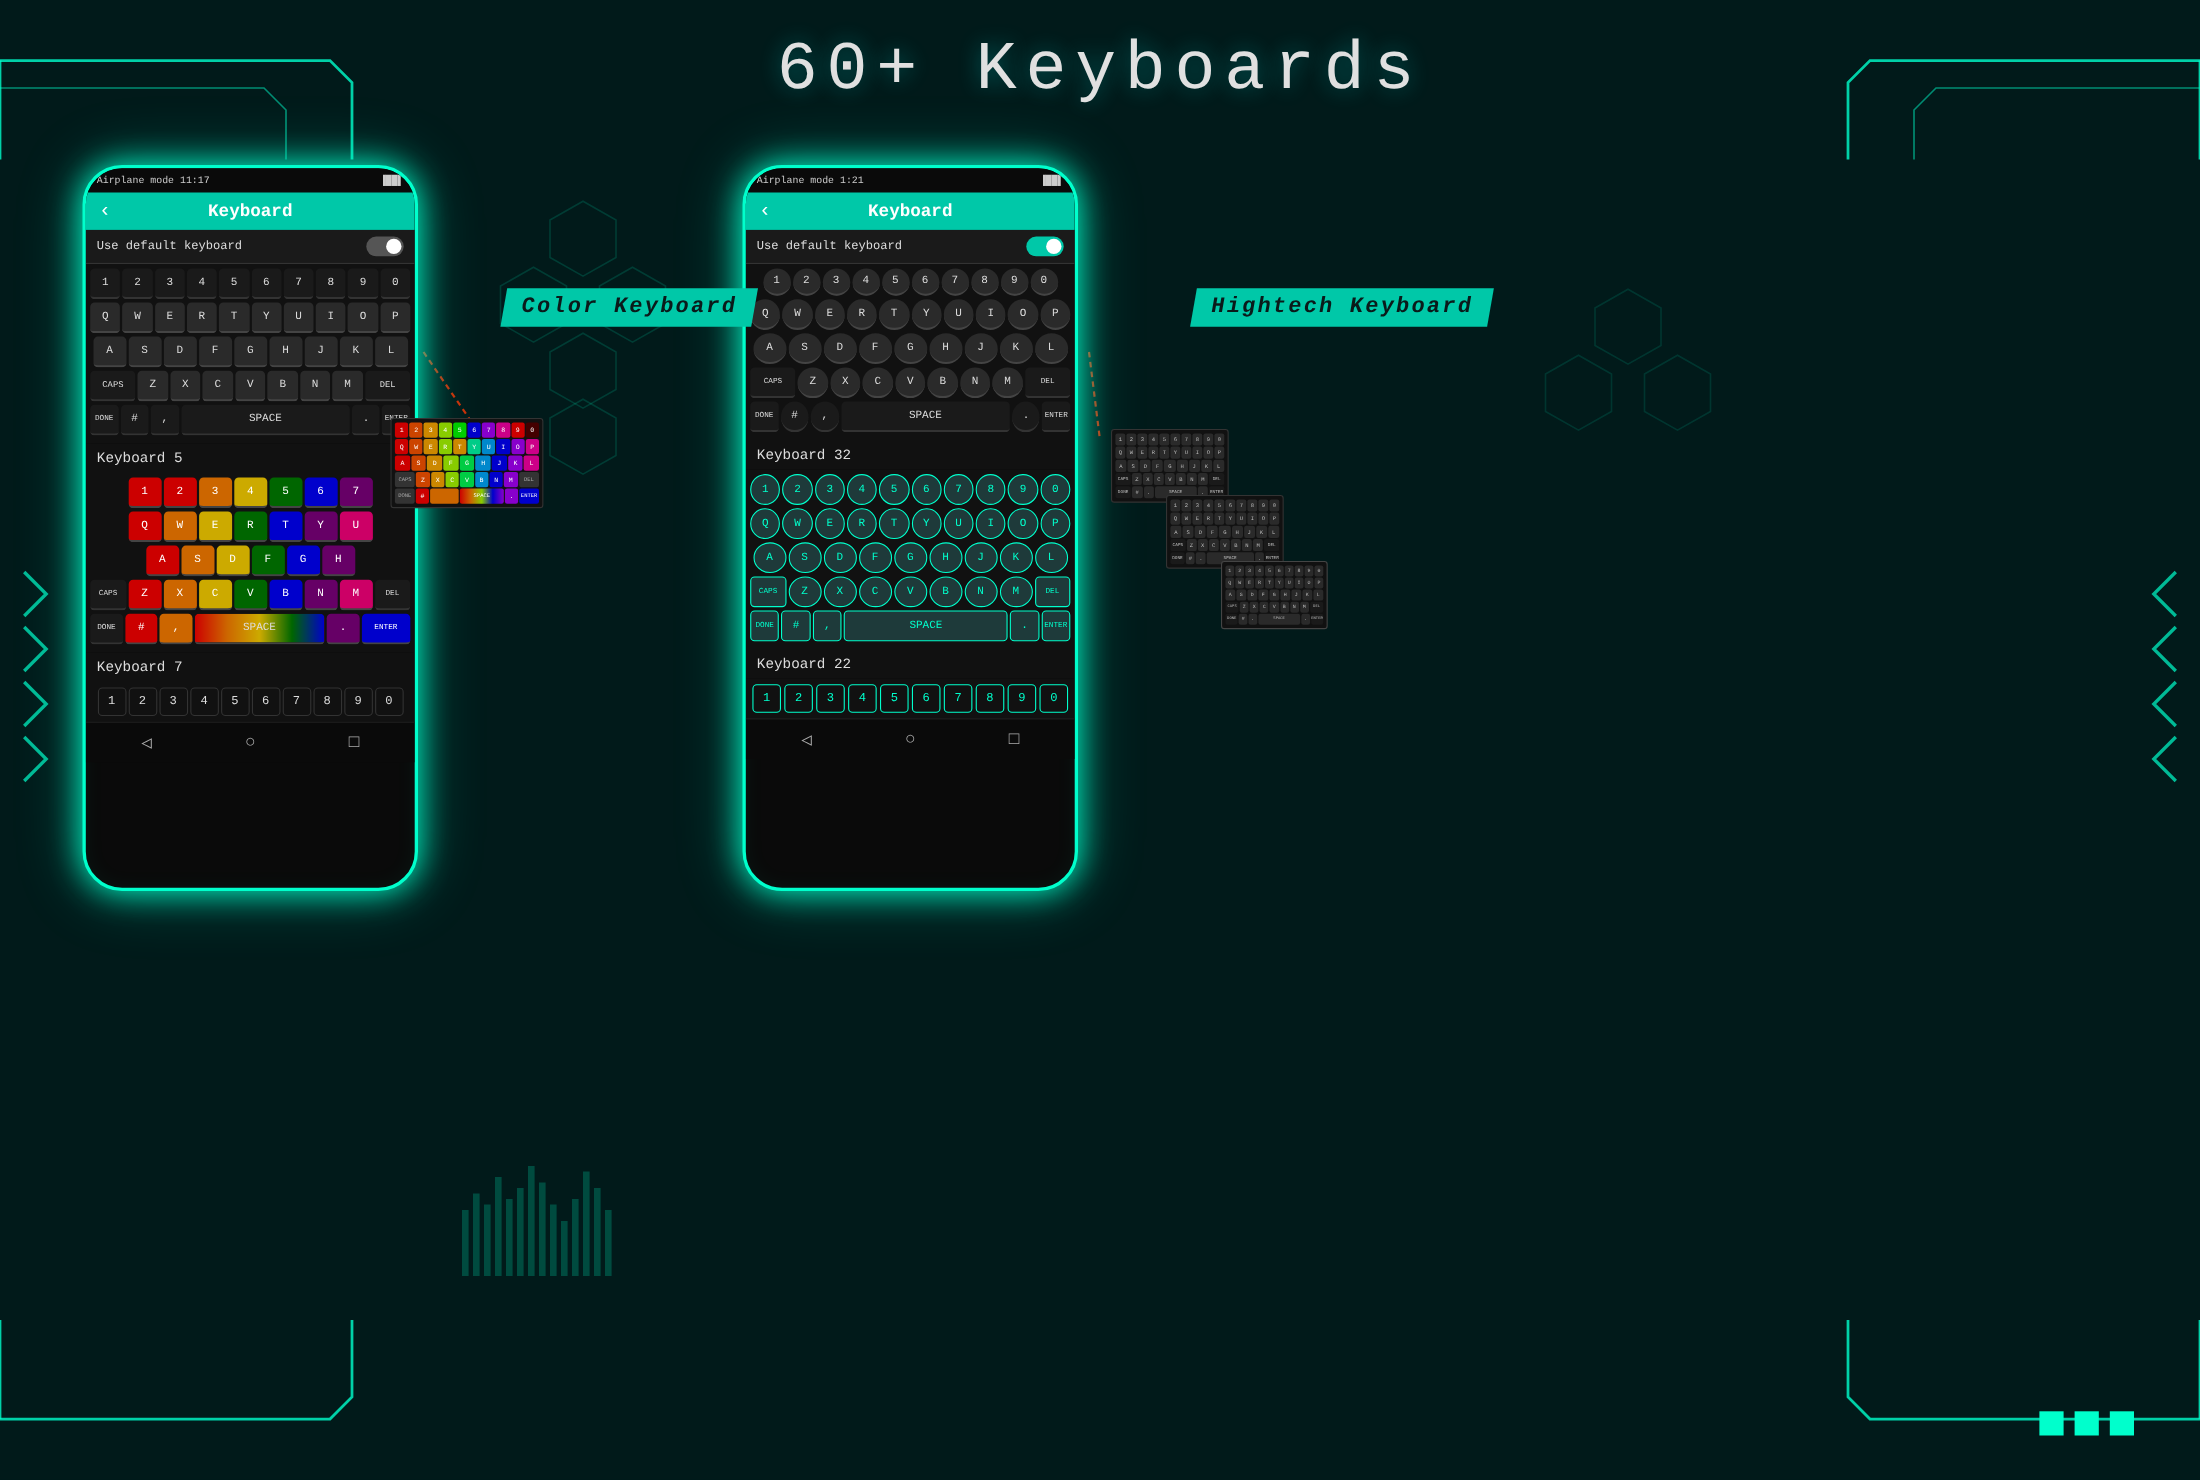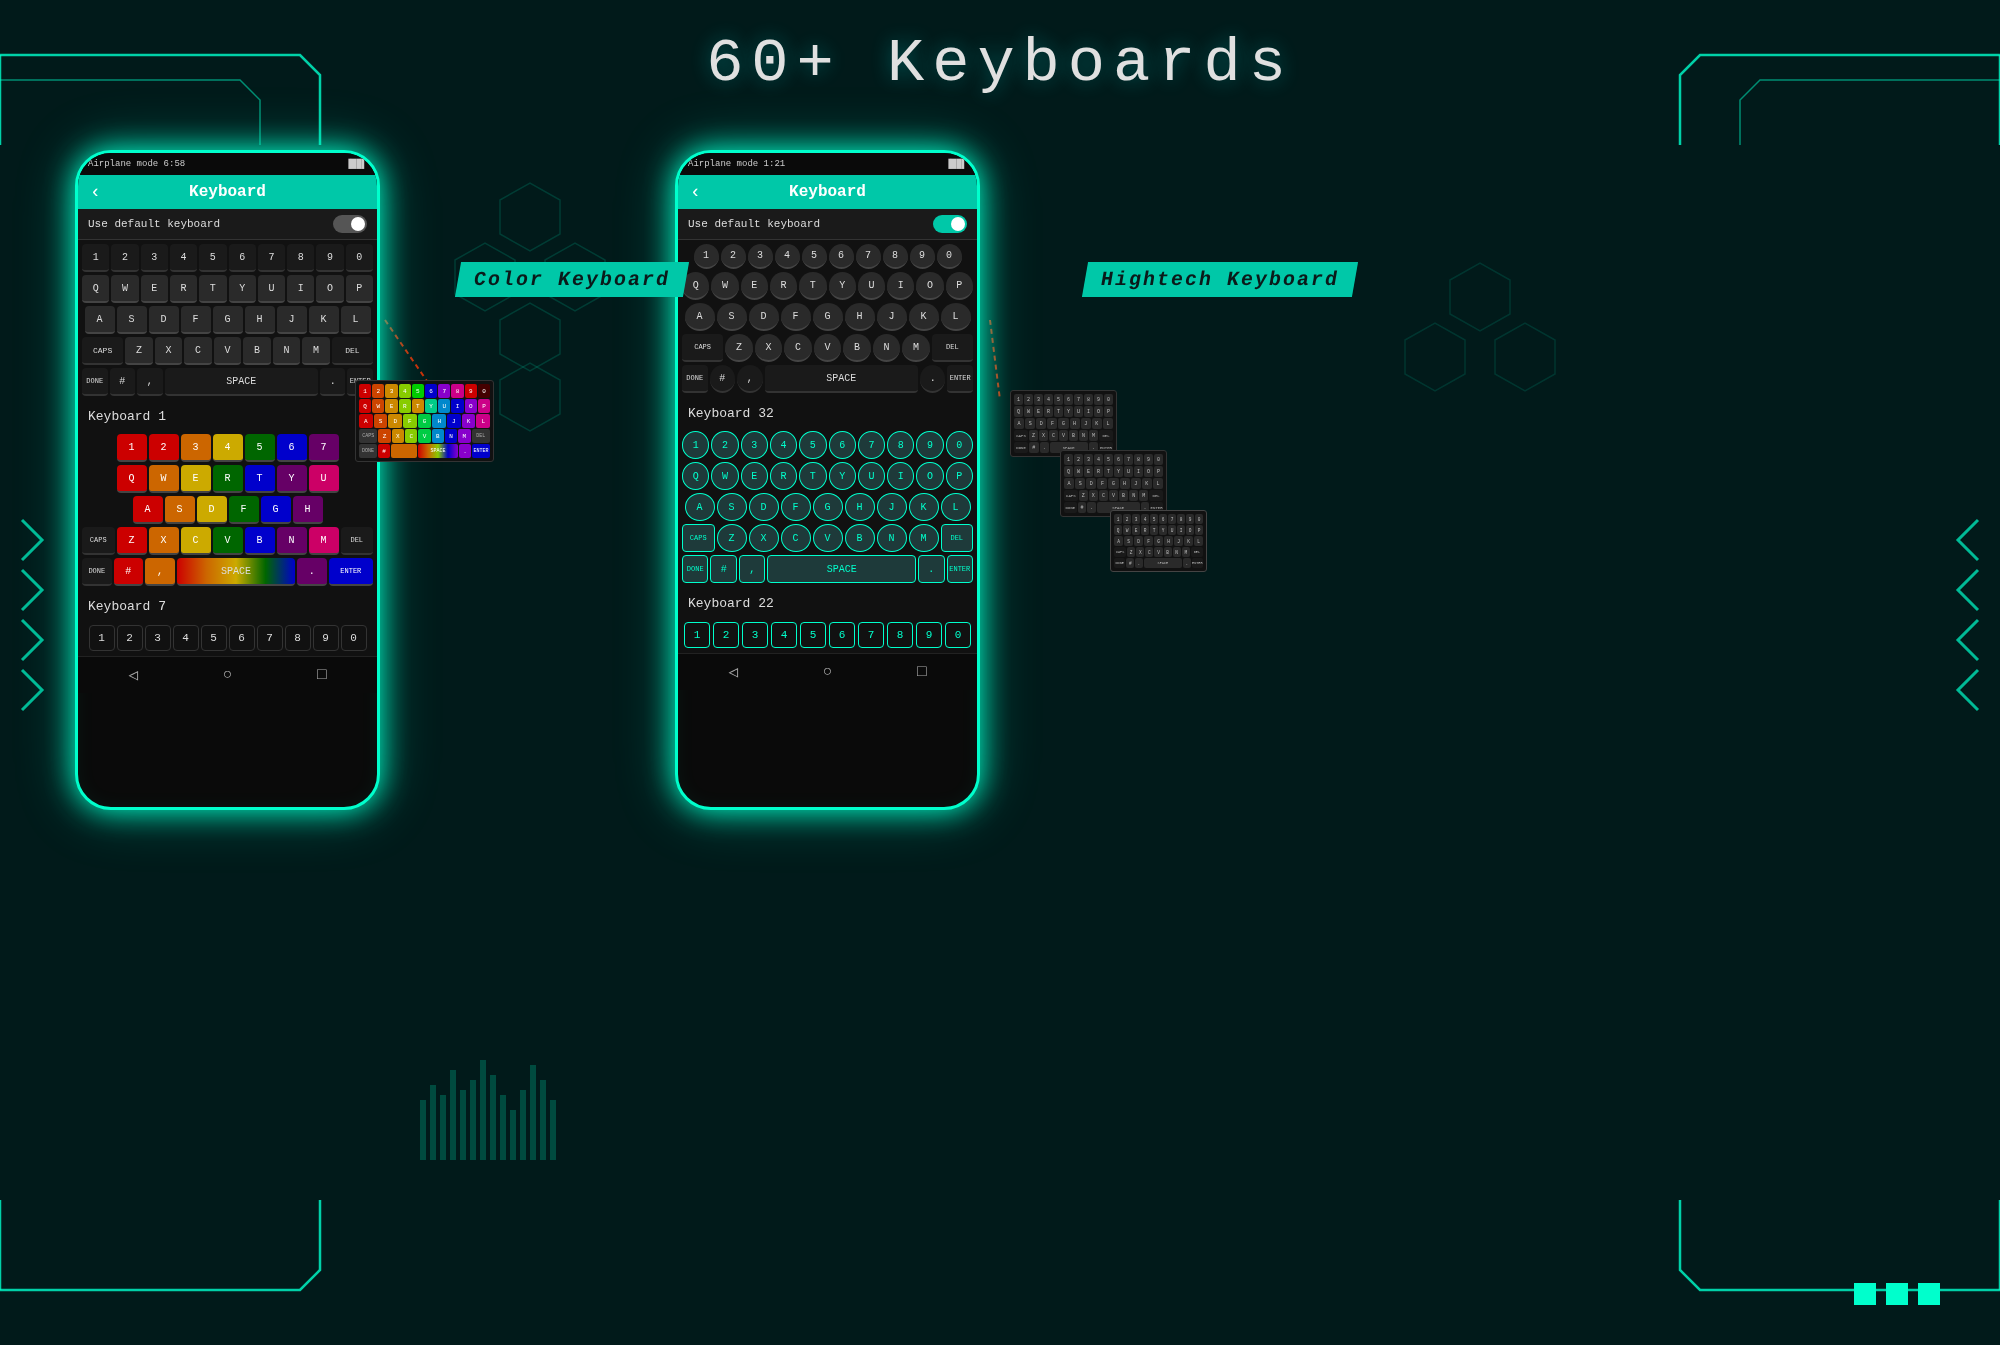--- a/index.html
+++ b/index.html
@@ -278,21 +278,21 @@
 
   <line x1="385" y1="320" x2="440" y2="400" stroke="#ff3300" stroke-width="2" stroke-dasharray="5,4" opacity="0.8"></line>
   <line x1="990" y1="320" x2="1000" y2="400" stroke="#ff3300" stroke-width="2" stroke-dasharray="5,4" opacity="0.8"></line>
 </svg>
 
 <div class="main-title">60+ Keyboards</div>
 
 <div class="phone phone-left">
 
   <div class="status-bar">
-    <span>Airplane mode  6:58</span>
+    <span>Airplane mode  11:17</span>
     <span>▐██▌</span>
   </div>
 
   <div class="kb-header">
     <span class="back-btn">‹</span>
     <span class="title">Keyboard</span>
   </div>
 
   <div class="default-kb-row">
     <span>Use default keyboard</span>
@@ -354,21 +354,21 @@
     <div class="kb-row">
       <div class="key dark" style="font-size:7px;max-width:40px;">DONE</div>
       <div class="key dark">#</div>
       <div class="key dark">,</div>
       <div class="key dark space">SPACE</div>
       <div class="key dark">.</div>
       <div class="key dark" style="font-size:7px;max-width:40px;">ENTER</div>
     </div>
   </div>
 
-  <div class="kb-name">Keyboard 1</div>
+  <div class="kb-name">Keyboard 5</div>
 
   <div class="kb-area">
     <div class="kb-row">
       <div class="key red">1</div>
       <div class="key red">2</div>
       <div class="key orange">3</div>
       <div class="key yellow">4</div>
       <div class="key green">5</div>
       <div class="key blue">6</div>
       <div class="key purple">7</div>

